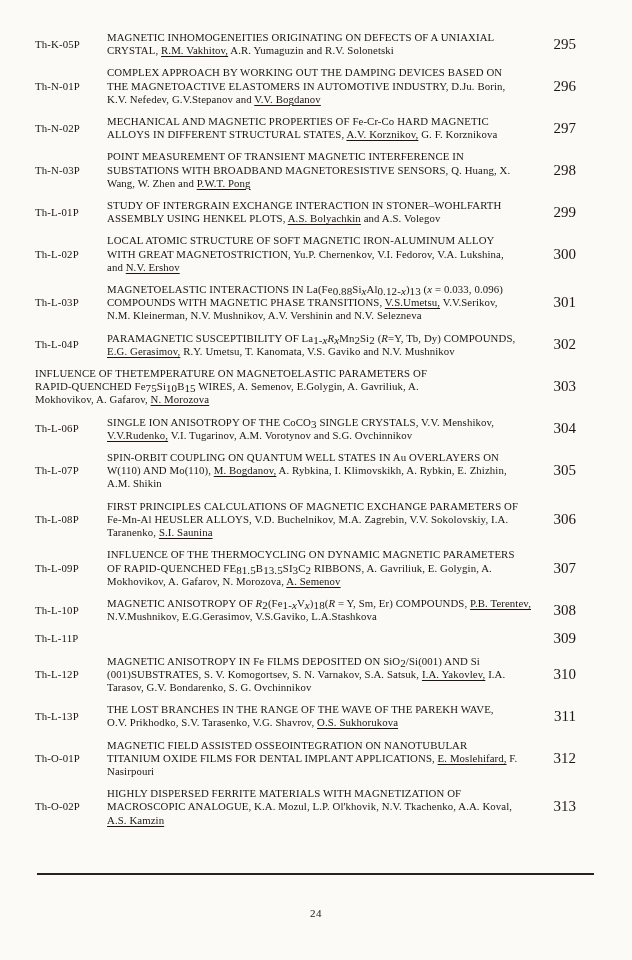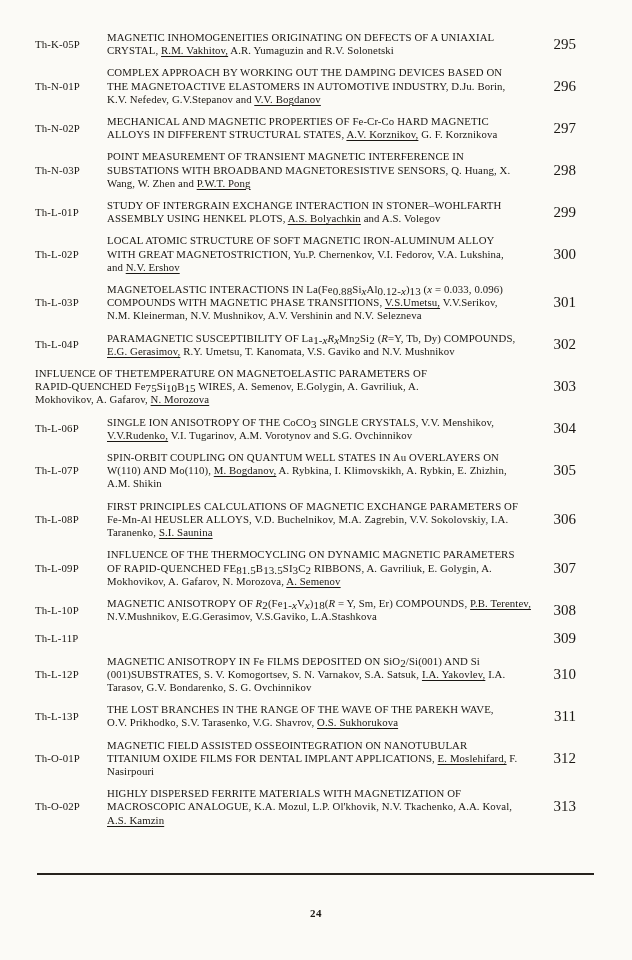--- a/index.html
+++ b/index.html
@@ -70,21 +70,21 @@
     height: 2px;
     background: #26221d;
   }
   .folio {
     position: absolute;
     top: 907px;
     left: 0;
     width: 632px;
     text-align: center;
     font-size: 11px;
-    font-weight: bold;
+    font-weight: normal;
     letter-spacing: 0.4px;
   }
 </style>
 </head>
 <body>
 
 <div class="sheet">
   <div class="toc">
       <div class="entry">
         <div class="code">Th-K-05P</div>

